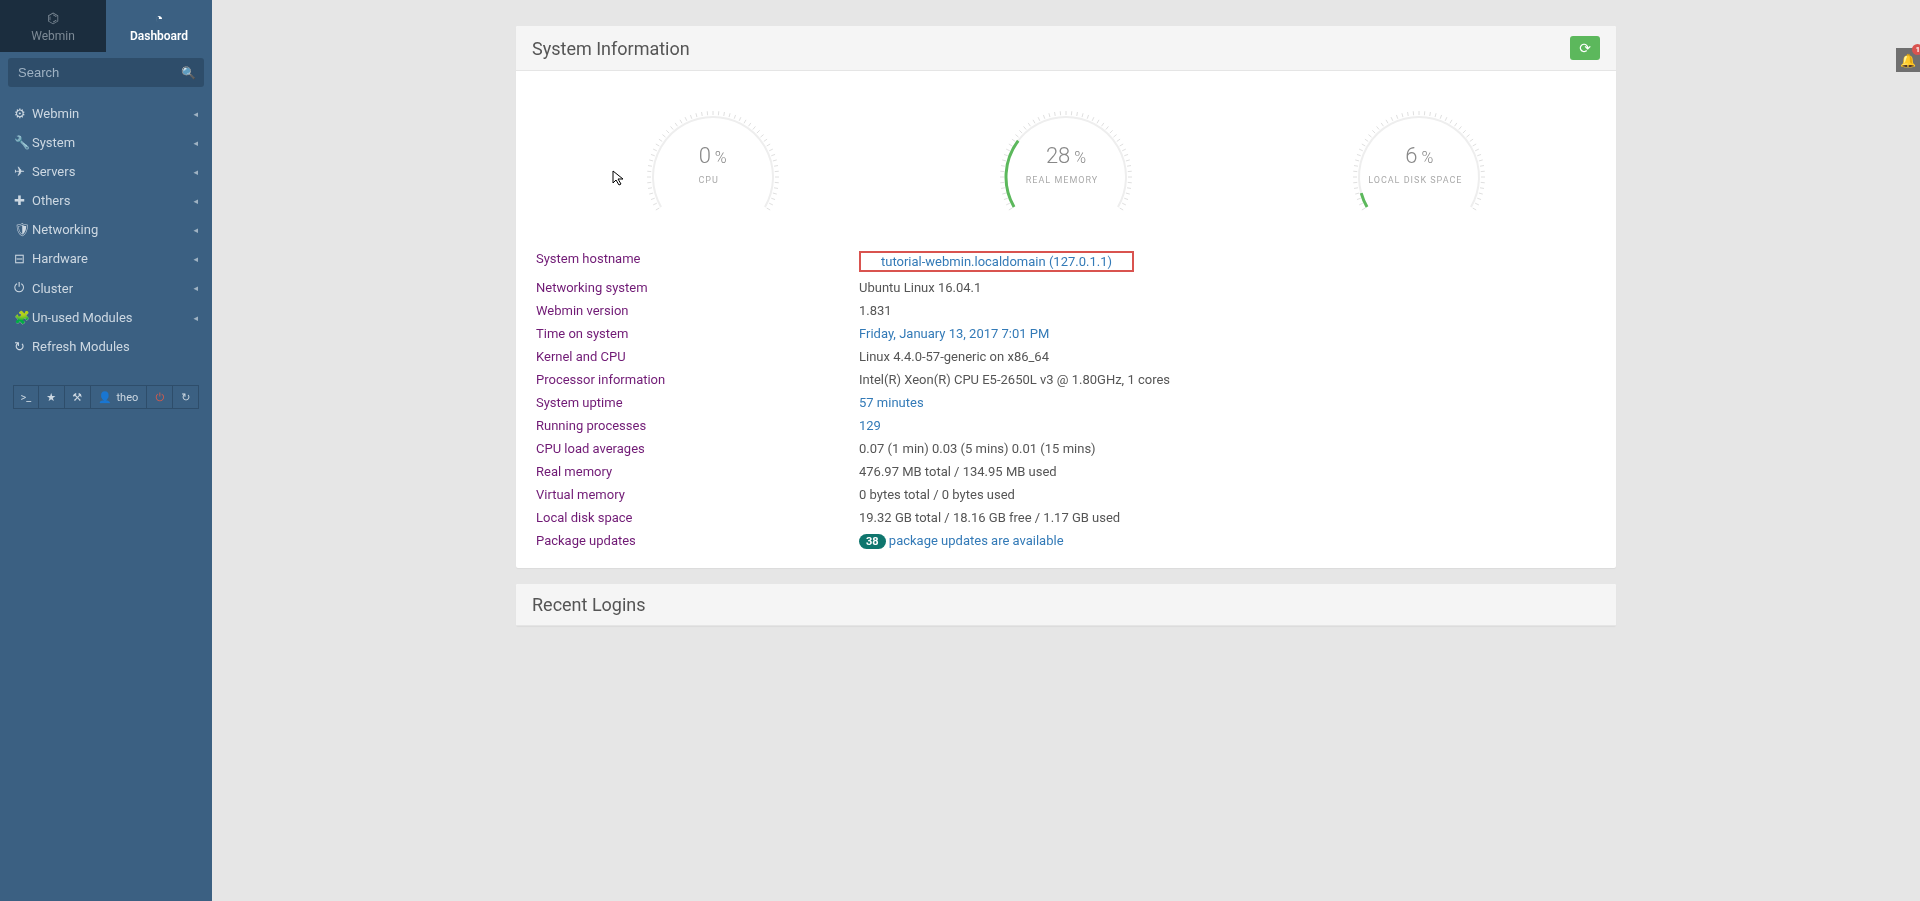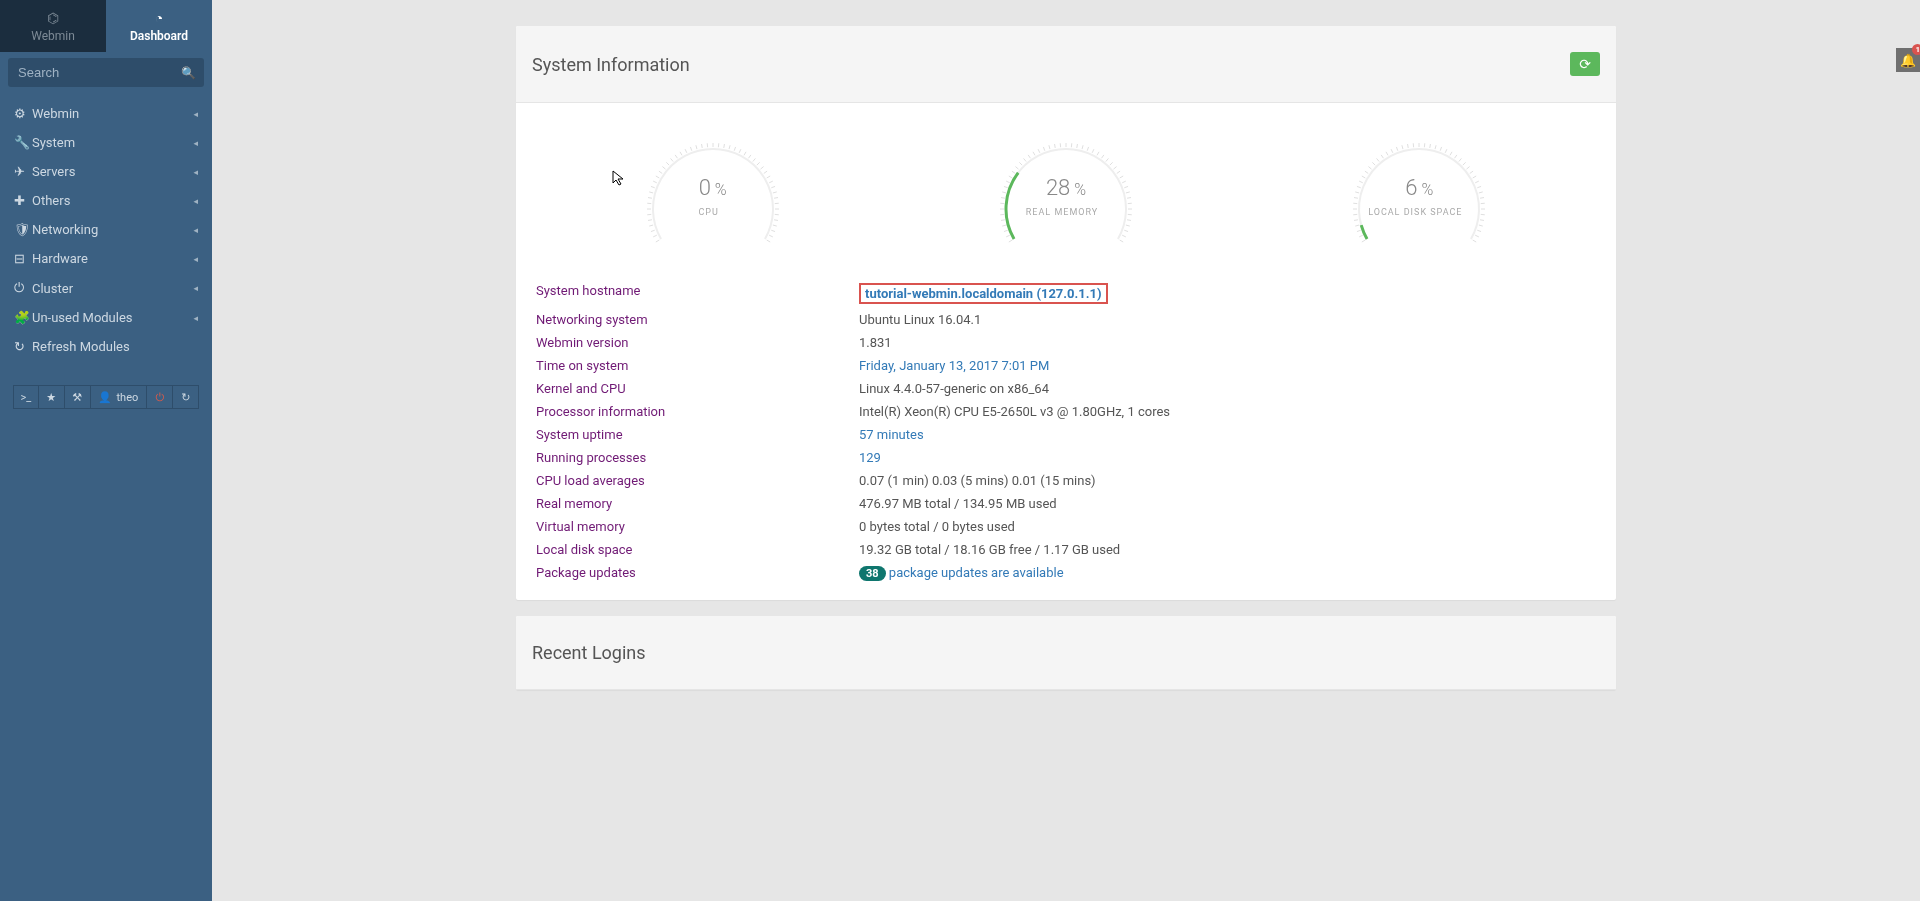--- a/index.html
+++ b/index.html
@@ -21,35 +21,35 @@
 .nav li .nav-label { flex: 1; }
 .nav li .caret { font-size: 9px; color: #9fb2c3; }
 .bottom-buttons { margin-top: 24px; display: flex; justify-content: center; gap: 0; }
 .bb { width: 26px; height: 24px; border: 1px solid #2e4d6a; background: #3b6082; color: #cdd8e2; display: flex; align-items: center; justify-content: center; font-size: 11px; cursor: pointer; }
 .bb.user { width: auto; padding: 0 8px; gap: 4px; }
 .bb + .bb { border-left: none; }
 .bb.red { color: #d95a4a; }
 .main { flex: 1; position: relative; }
 .content { margin: 0 auto; max-width: 1100px; padding: 26px 0 0; }
 .panel { background: #fff; margin-bottom: 16px; border-radius: 2px; box-shadow: 0 1px 1px rgba(0,0,0,0.05); }
-.panel-header { background: #f5f5f5; padding: 26px 16px; border-bottom: 1px solid #e5e5e5; font-size: 18px; color: #555; display: flex; align-items: center; justify-content: space-between; border-radius: 2px 2px 0 0; }
+.panel-header { background: #f5f5f5; padding: 10px 16px; border-bottom: 1px solid #e5e5e5; font-size: 18px; color: #555; display: flex; align-items: center; justify-content: space-between; border-radius: 2px 2px 0 0; }
 .panel-body { padding: 20px 20px 16px; }
 .refresh-btn { background: #5cb85c; color: #fff; border: none; width: 30px; height: 24px; border-radius: 3px; cursor: pointer; font-size: 14px; display: flex; align-items: center; justify-content: center; }
 .gauges { display: flex; justify-content: space-around; margin: 6px 0 30px; }
 .gauge { width: 200px; display: flex; flex-direction: column; align-items: center; position: relative; }
 .gauge-canvas { width: 160px; height: 120px; position: relative; }
 .gauge-value { position: absolute; top: 46px; left: 0; right: 0; text-align: center; font-size: 22px; color: #888; font-weight: 300; }
 .gauge-value .pct { font-size: 16px; }
 .gauge-label { font-size: 9px; letter-spacing: 1px; color: #aaa; text-transform: uppercase; position: absolute; top: 78px; left: 0; right: 8px; text-align: center; }
 .info-table { width: 100%; }
 .info-row { display: flex; padding: 4px 0; font-size: 13px; }
 .info-label { width: 323px; color: #701a75; }
 .info-value { flex: 1; color: #555; }
 .info-value a, .info-value .link { color: #337ab7; text-decoration: none; cursor: pointer; }
-.boxed { border: 2px solid #d9534f; padding: 1px 4px; display: inline-block; font-weight: bold; }
+.boxed { border: 2px solid #d9534f; padding: 1px 20px; display: inline-block; }
 .badge { background: #0f766e; color: #fff; border-radius: 10px; padding: 1px 7px; font-size: 11px; font-weight: bold; }
 .notif-wrap { position: fixed; right: 0; top: 48px; width: 24px; height: 24px; background: #6f6f6f; color: #fff; display: flex; align-items: center; justify-content: center; cursor: pointer; }
 .notif-count { position: absolute; top: -4px; right: -3px; background: #d9534f; color: #fff; font-size: 8px; border-radius: 7px; padding: 0 3px; line-height: 11px; font-weight: bold; }
 .cursor { position: absolute; left: 400px; top: 170px; pointer-events: none; }
 svg.gauge-svg { width: 160px; height: 130px; }
 </style>
 </head>
 <body>
 
 <div class="app">

